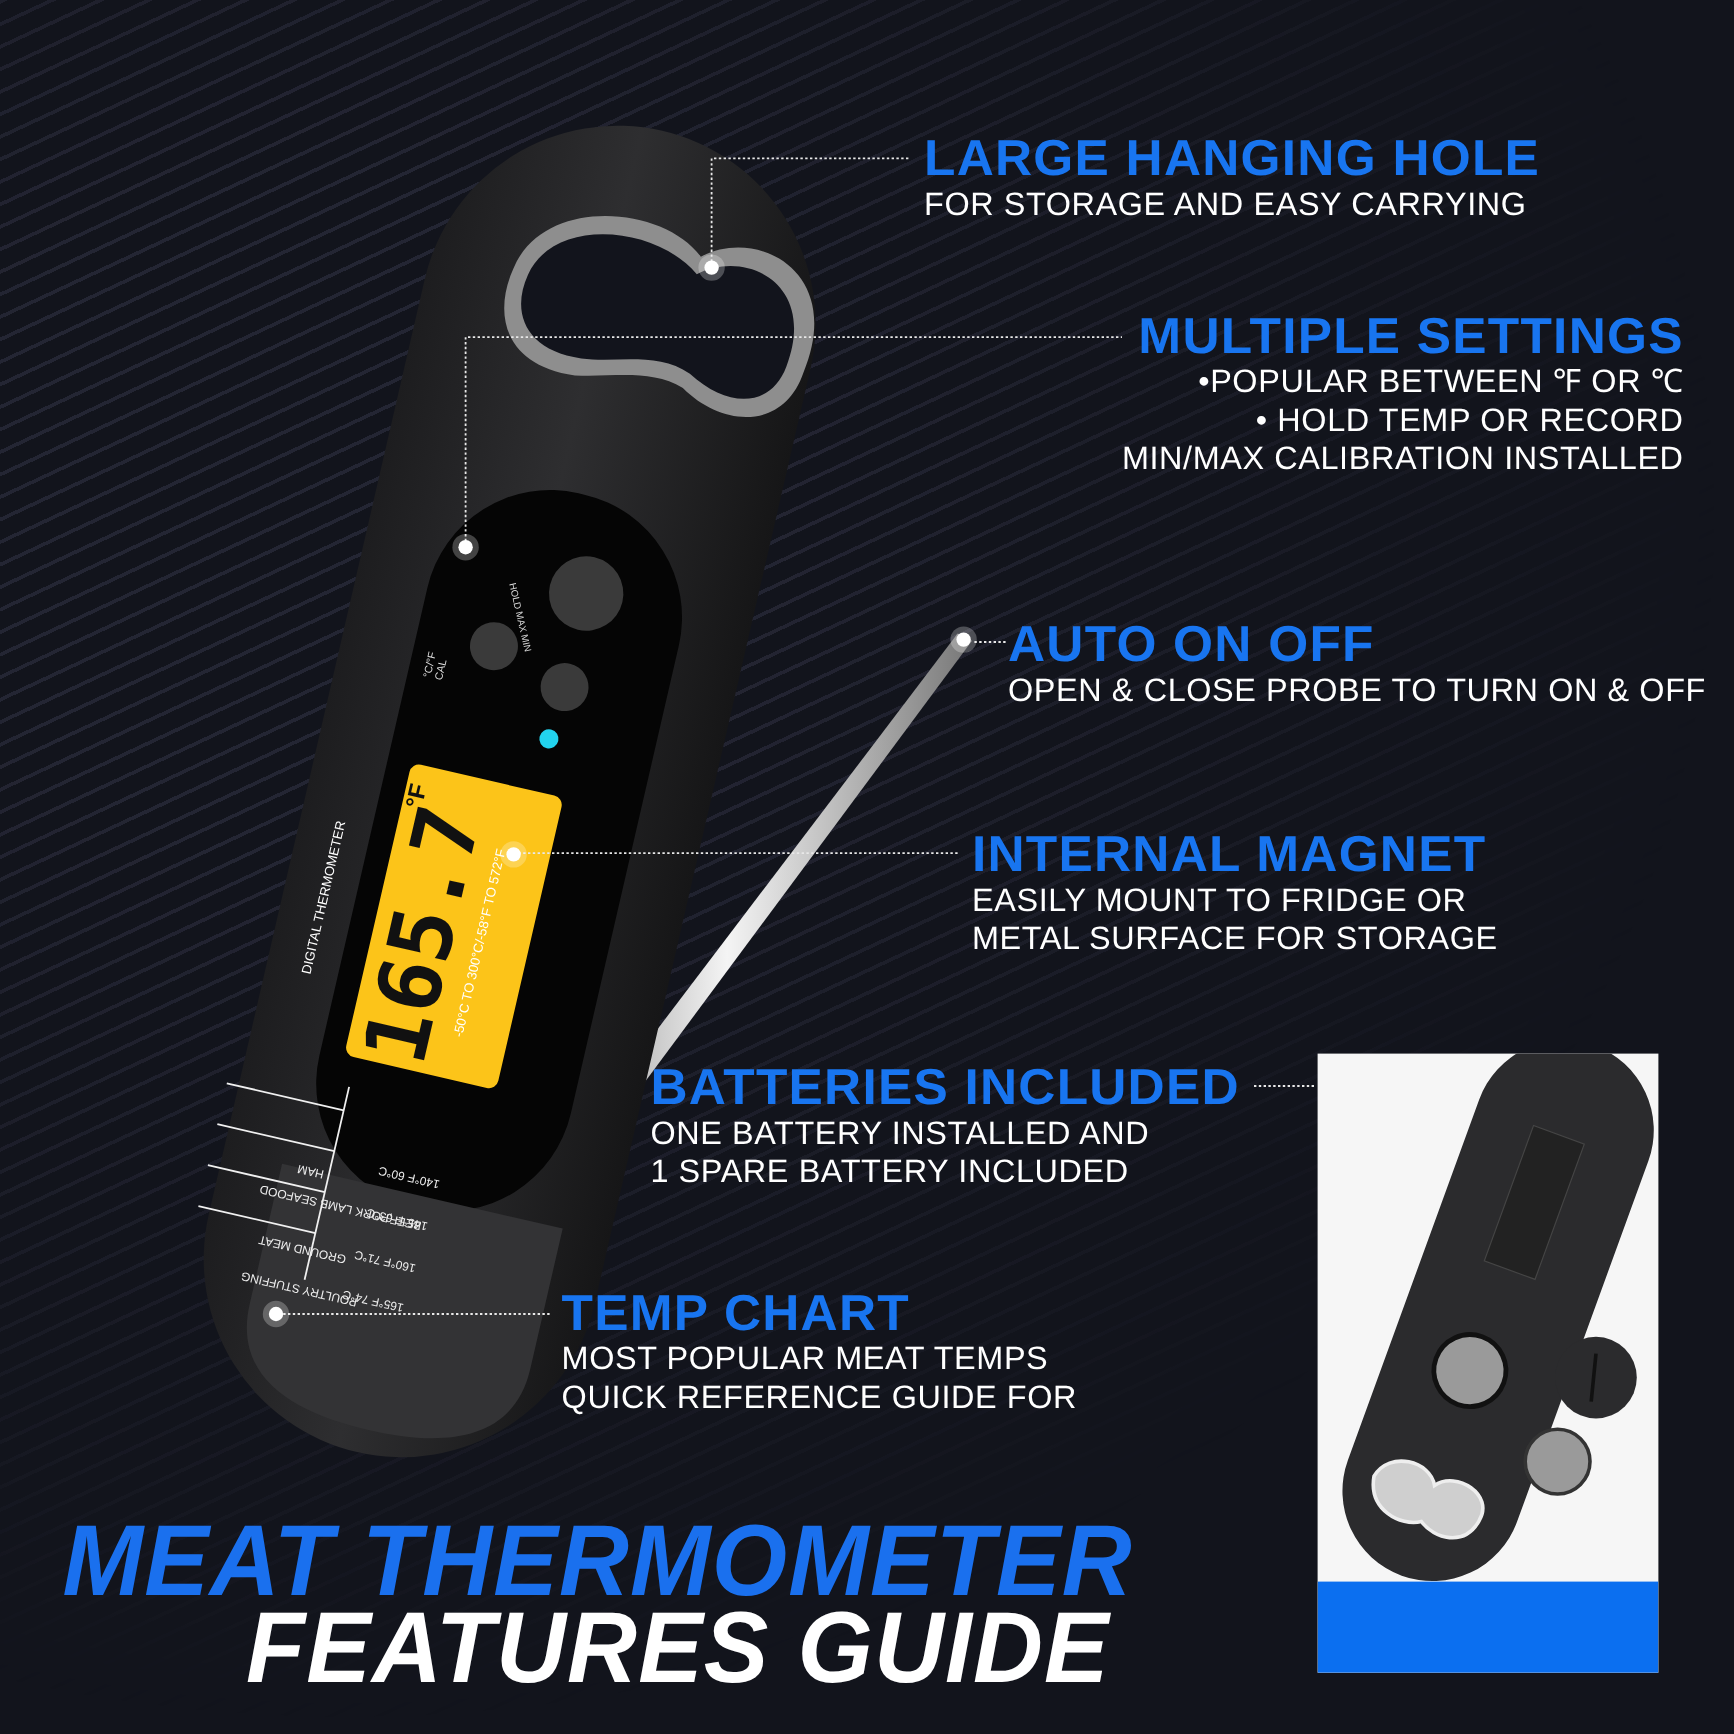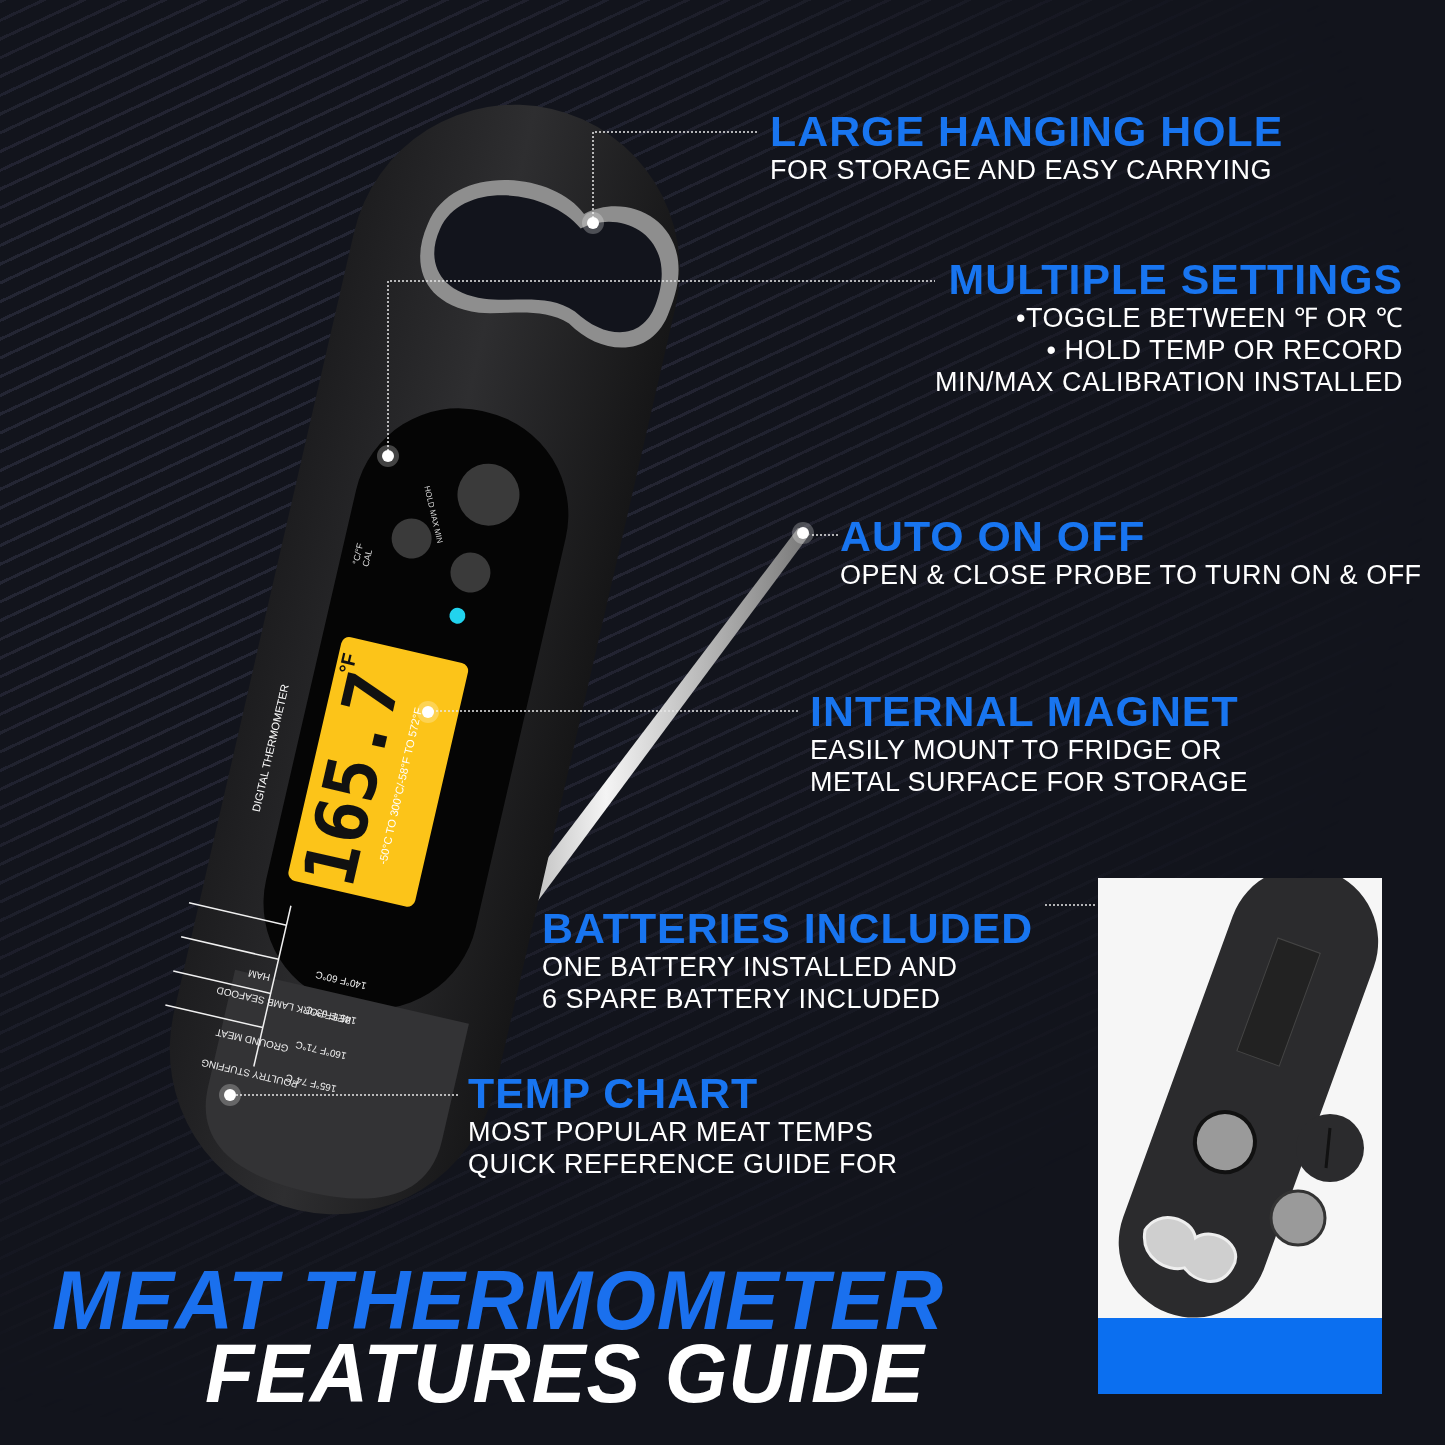--- a/index.html
+++ b/index.html
@@ -145,40 +145,40 @@
   <span>165°F</span> <span>74°C</span>
 </div>
 
 <div class="feature" style="left:770px; top:110px;">
   <div class="title">LARGE HANGING HOLE</div>
   <div class="desc">FOR STORAGE AND EASY CARRYING</div>
 </div>
 
 <div class="feature right" style="right:42px; top:258px;text-align:right;">
   <div class="title">MULTIPLE SETTINGS</div>
-  <div class="desc">•TOGGLE BETWEEN ℉ OR ℃</div>
+  <div class="desc">•POPULAR BETWEEN ℉ OR ℃</div>
   <div class="desc">• HOLD TEMP OR RECORD</div>
   <div class="desc">MIN/MAX CALIBRATION INSTALLED</div>
 </div>
 
 <div class="feature" style="left:840px; top:515px;">
   <div class="title">AUTO ON OFF</div>
   <div class="desc">OPEN &amp; CLOSE PROBE TO TURN ON &amp; OFF</div>
 </div>
 
 <div class="feature" style="left:810px; top:690px;">
   <div class="title">INTERNAL MAGNET</div>
   <div class="desc">EASILY MOUNT TO FRIDGE OR</div>
   <div class="desc">METAL SURFACE FOR STORAGE</div>
 </div>
 
-<div class="feature" style="left:542px; top:884px;margin-top:23px;">
+<div class="feature" style="left:542px; top:884px;">
   <div class="title">BATTERIES INCLUDED</div>
   <div class="desc">ONE BATTERY INSTALLED AND</div>
-  <div class="desc">6 SPARE BATTERY INCLUDED</div>
+  <div class="desc">1 SPARE BATTERY INCLUDED</div>
 </div>
 
 <div class="feature" style="left:468px; top:1072px;">
   <div class="title">TEMP CHART</div>
   <div class="desc">MOST POPULAR MEAT TEMPS</div>
   <div class="desc">QUICK REFERENCE GUIDE FOR</div>
 </div>
 
 <div class="inset">
   <svg width="284" height="516" viewBox="0 0 284 516">

